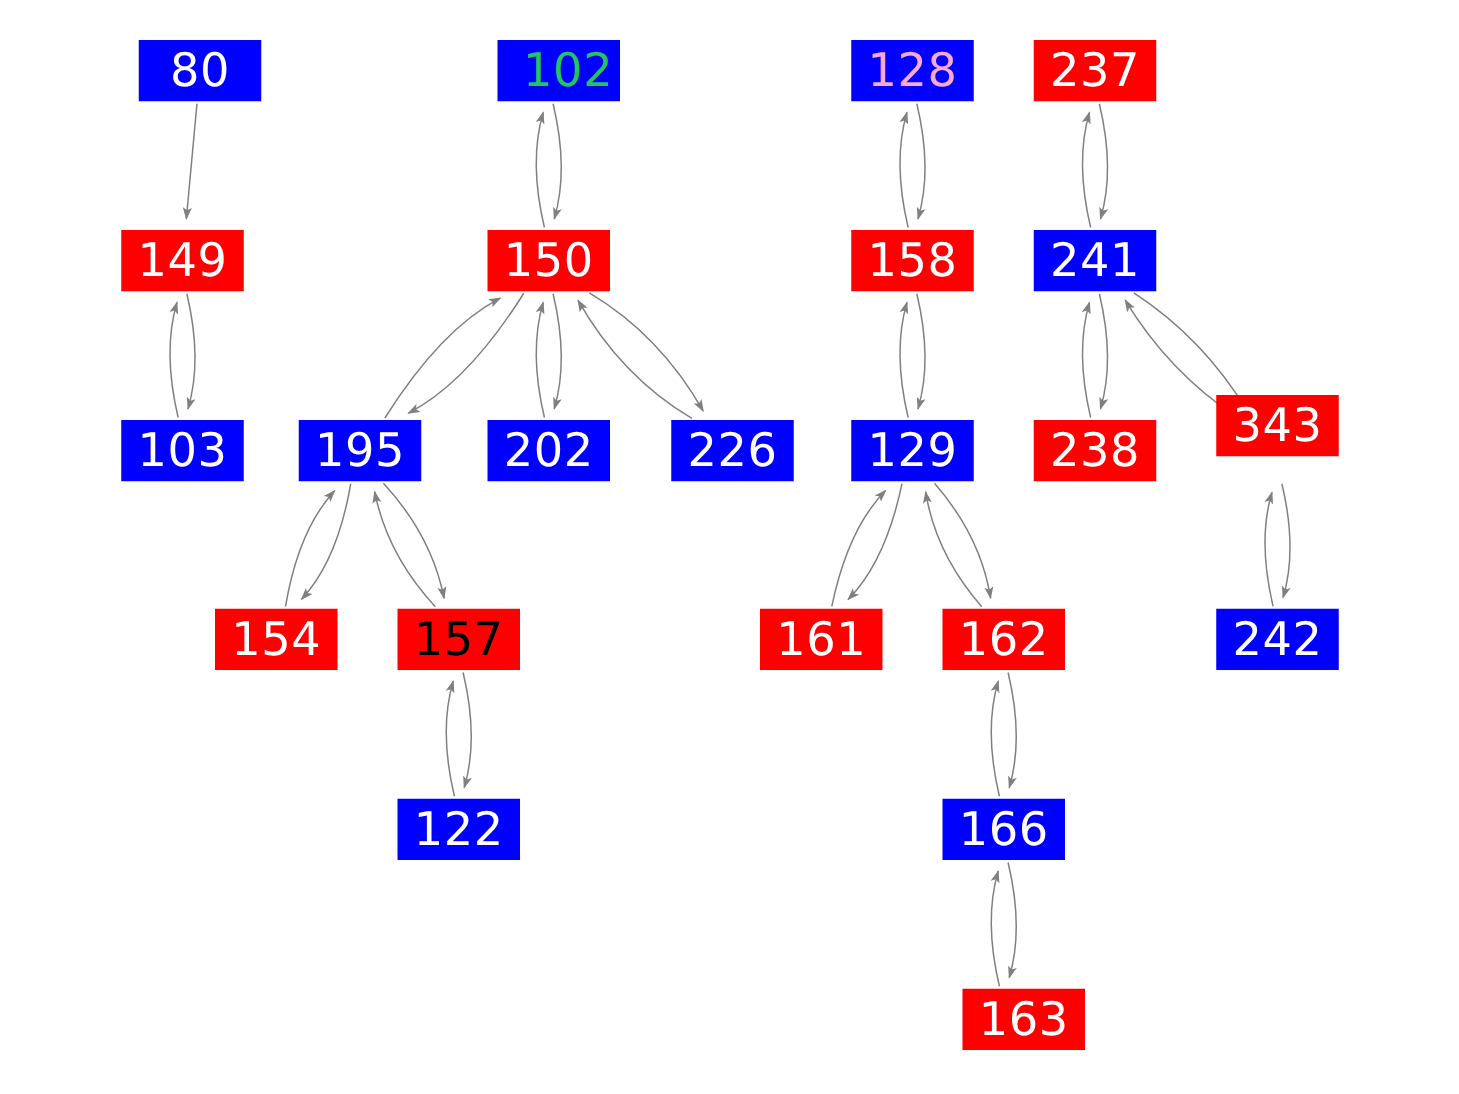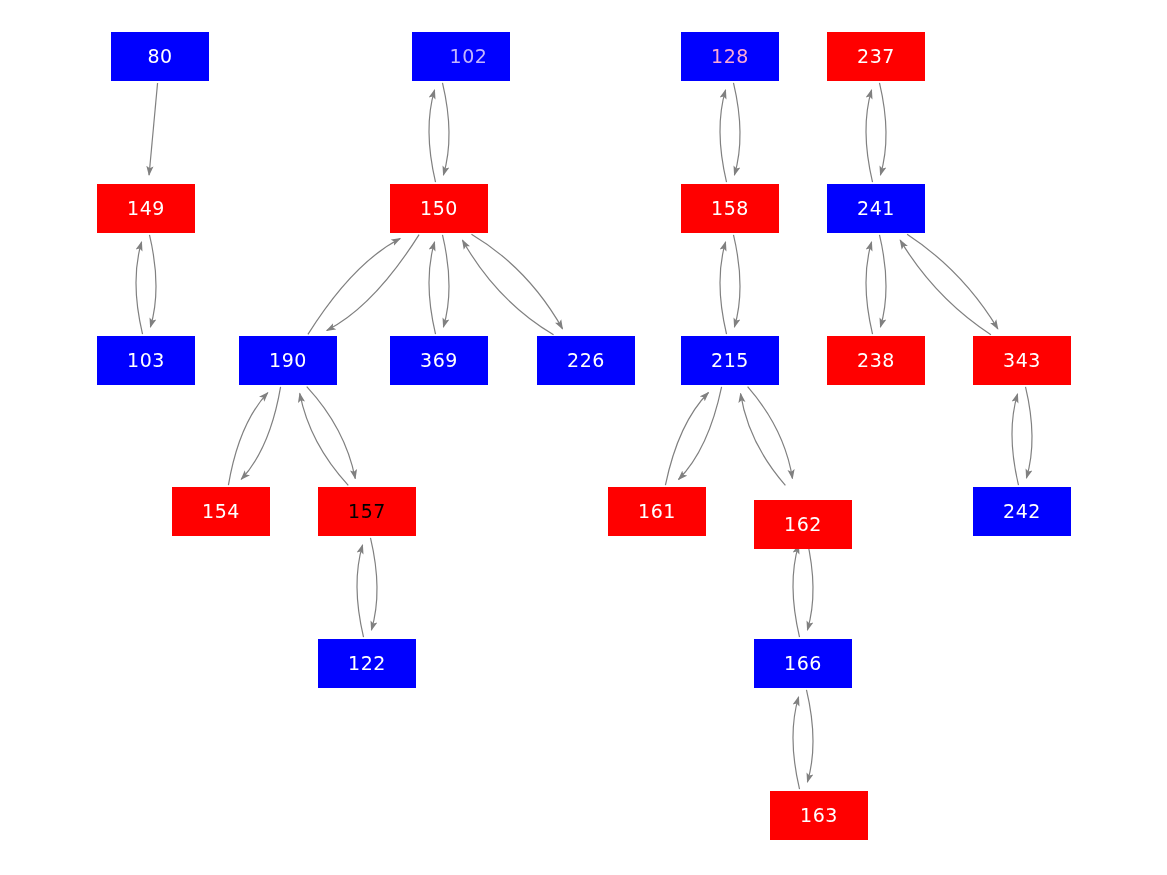--- a/index.html
+++ b/index.html
@@ -27,21 +27,21 @@
     pointer-events: none;
   }
   .node {
     position: absolute;
     box-sizing: border-box;
     display: flex;
     align-items: center;
     justify-content: center;
     color: #ffffff;
     font-family: "DejaVu Sans", sans-serif;
-    font-size: 19px;
+    font-size: 37px;
     line-height: 1;
     letter-spacing: 0.5px;
     user-select: none;
   }
   .node.blue  { background: #0000ff; }
   .node.red   { background: #ff0000; }
   .node-label {
     pointer-events: none;
   }
 </style>
@@ -92,21 +92,21 @@
         <path d="M907.10,234.28 Q962.84,270.81 997.84,328.85" fill="none" stroke="#808080" stroke-width="1.2" marker-end="url(#arrowhead)"></path>
         <path d="M990.90,334.72 Q935.16,298.19 900.16,240.15" fill="none" stroke="#808080" stroke-width="1.2" marker-end="url(#arrowhead)"></path>
         <path d="M1025.51,386.98 Q1038.03,439.47 1026.43,478.08" fill="none" stroke="#808080" stroke-width="1.2" marker-end="url(#arrowhead)"></path>
         <path d="M1018.49,485.02 Q1005.97,432.53 1017.57,393.92" fill="none" stroke="#808080" stroke-width="1.2" marker-end="url(#arrowhead)"></path>
       </g>
   </svg>
   <div id="nodes-group">
       <div class="node blue" style="left: 111px; top: 32px; width: 98px; height: 49px; background: rgb(0, 0, 255); color: rgb(255, 255, 255);">
         <span class="node-label">80</span>
       </div>
-      <div class="node blue" style="left: 412px; top: 32px; width: 98px; height: 49px; background: rgb(0, 0, 255); color: #c4b5fd; padding-left: 15px;">
+      <div class="node blue" style="left: 398px; top: 32px; width: 98px; height: 49px; background: rgb(0, 0, 255); color: #22c55e; padding-left: 15px;">
         <span class="node-label">102</span>
       </div>
       <div class="node blue" style="left: 681px; top: 32px; width: 98px; height: 49px; background: rgb(0, 0, 255); color: #f9a8d4;">
         <span class="node-label">128</span>
       </div>
       <div class="node red" style="left: 827px; top: 32px; width: 98px; height: 49px; background: rgb(255, 0, 0); color: rgb(255, 255, 255);">
         <span class="node-label">237</span>
       </div>
       <div class="node red" style="left: 97px; top: 184px; width: 98px; height: 49px; background: rgb(255, 0, 0); color: rgb(255, 255, 255);">
         <span class="node-label">149</span>
@@ -117,47 +117,47 @@
       <div class="node red" style="left: 681px; top: 184px; width: 98px; height: 49px; background: rgb(255, 0, 0); color: rgb(255, 255, 255);">
         <span class="node-label">158</span>
       </div>
       <div class="node blue" style="left: 827px; top: 184px; width: 98px; height: 49px; background: rgb(0, 0, 255); color: rgb(255, 255, 255);">
         <span class="node-label">241</span>
       </div>
       <div class="node blue" style="left: 97px; top: 336px; width: 98px; height: 49px; background: rgb(0, 0, 255); color: rgb(255, 255, 255);">
         <span class="node-label">103</span>
       </div>
       <div class="node blue" style="left: 239px; top: 336px; width: 98px; height: 49px; background: rgb(0, 0, 255); color: rgb(255, 255, 255);">
-        <span class="node-label">190</span>
+        <span class="node-label">195</span>
       </div>
       <div class="node blue" style="left: 390px; top: 336px; width: 98px; height: 49px; background: rgb(0, 0, 255); color: rgb(255, 255, 255);">
-        <span class="node-label">369</span>
+        <span class="node-label">202</span>
       </div>
       <div class="node blue" style="left: 537px; top: 336px; width: 98px; height: 49px; background: rgb(0, 0, 255); color: rgb(255, 255, 255);">
         <span class="node-label">226</span>
       </div>
       <div class="node blue" style="left: 681px; top: 336px; width: 98px; height: 49px; background: rgb(0, 0, 255); color: rgb(255, 255, 255);">
-        <span class="node-label">215</span>
+        <span class="node-label">129</span>
       </div>
       <div class="node red" style="left: 827px; top: 336px; width: 98px; height: 49px; background: rgb(255, 0, 0); color: rgb(255, 255, 255);">
         <span class="node-label">238</span>
       </div>
-      <div class="node red" style="left: 973px; top: 336px; width: 98px; height: 49px; background: rgb(255, 0, 0); color: rgb(255, 255, 255);">
+      <div class="node red" style="left: 973px; top: 316px; width: 98px; height: 49px; background: rgb(255, 0, 0); color: rgb(255, 255, 255);">
         <span class="node-label">343</span>
       </div>
       <div class="node red" style="left: 172px; top: 487px; width: 98px; height: 49px; background: rgb(255, 0, 0); color: rgb(255, 255, 255);">
         <span class="node-label">154</span>
       </div>
       <div class="node red" style="left: 318px; top: 487px; width: 98px; height: 49px; background: rgb(255, 0, 0); color: #000000;">
         <span class="node-label">157</span>
       </div>
       <div class="node red" style="left: 608px; top: 487px; width: 98px; height: 49px; background: rgb(255, 0, 0); color: rgb(255, 255, 255);">
         <span class="node-label">161</span>
       </div>
-      <div class="node red" style="left: 754px; top: 500px; width: 98px; height: 49px; background: rgb(255, 0, 0); color: rgb(255, 255, 255);">
+      <div class="node red" style="left: 754px; top: 487px; width: 98px; height: 49px; background: rgb(255, 0, 0); color: rgb(255, 255, 255);">
         <span class="node-label">162</span>
       </div>
       <div class="node blue" style="left: 973px; top: 487px; width: 98px; height: 49px; background: rgb(0, 0, 255); color: rgb(255, 255, 255);">
         <span class="node-label">242</span>
       </div>
       <div class="node blue" style="left: 318px; top: 639px; width: 98px; height: 49px; background: rgb(0, 0, 255); color: rgb(255, 255, 255);">
         <span class="node-label">122</span>
       </div>
       <div class="node blue" style="left: 754px; top: 639px; width: 98px; height: 49px; background: rgb(0, 0, 255); color: rgb(255, 255, 255);">
         <span class="node-label">166</span>

